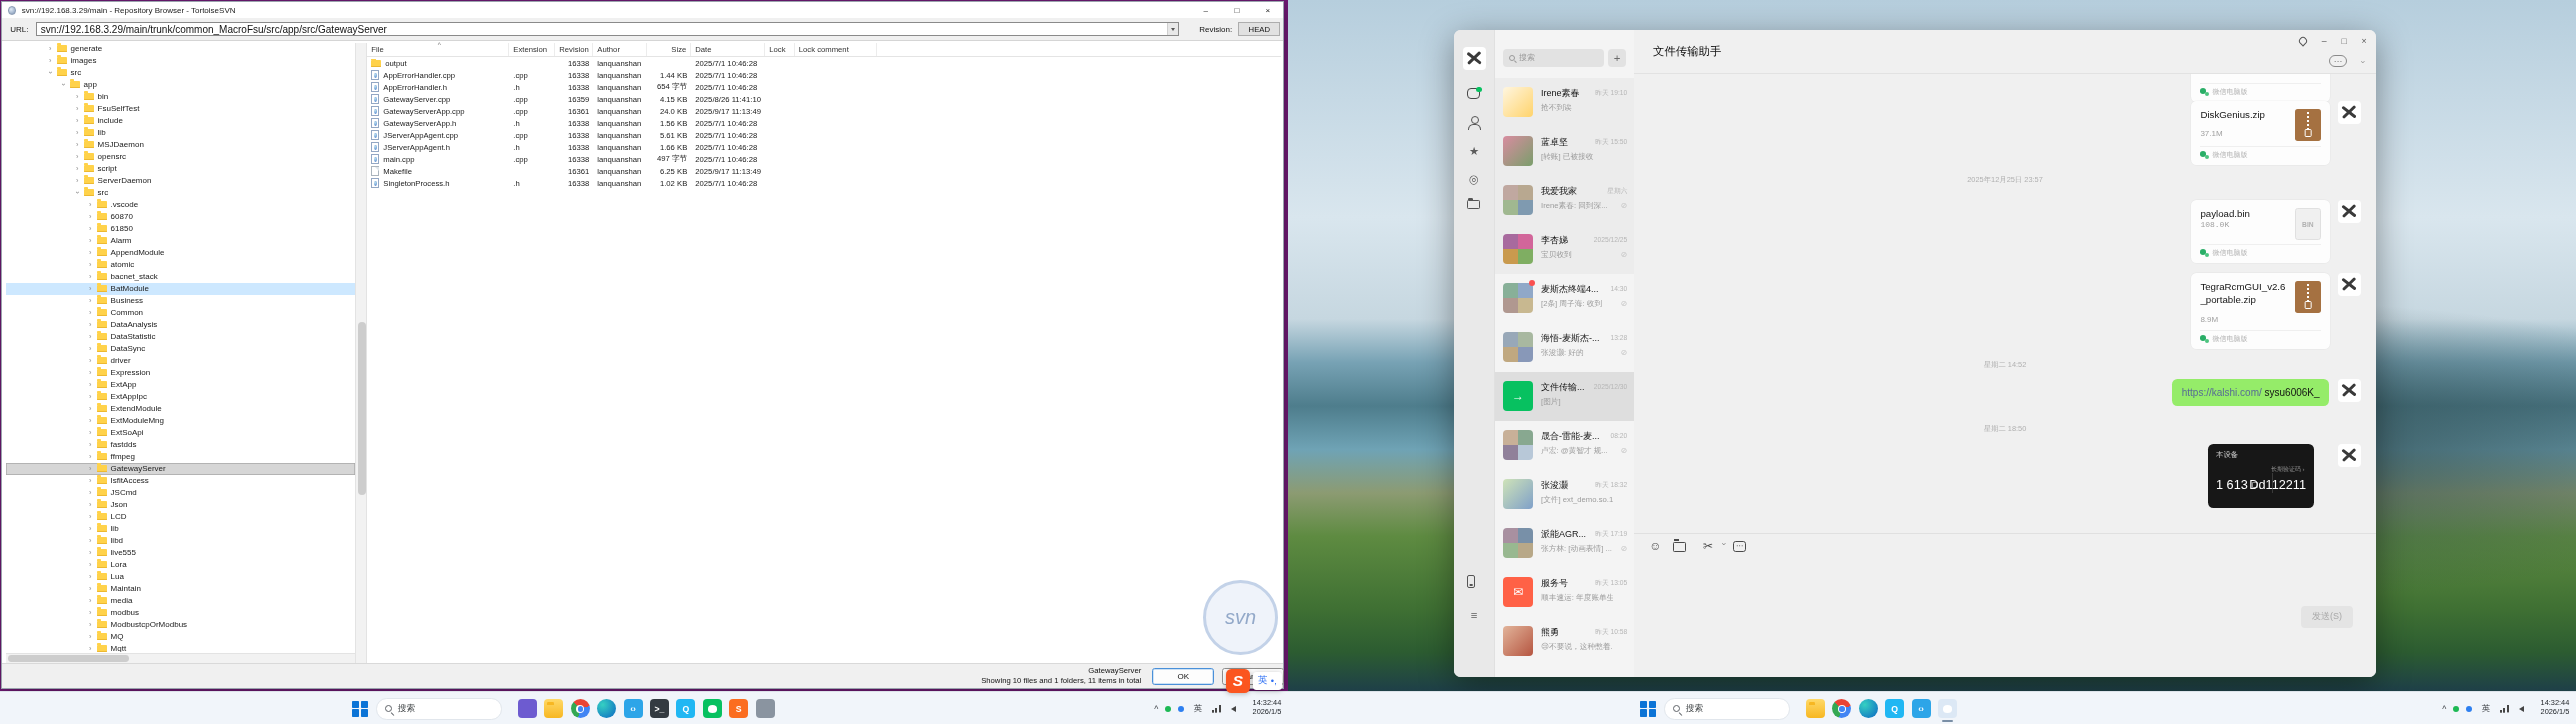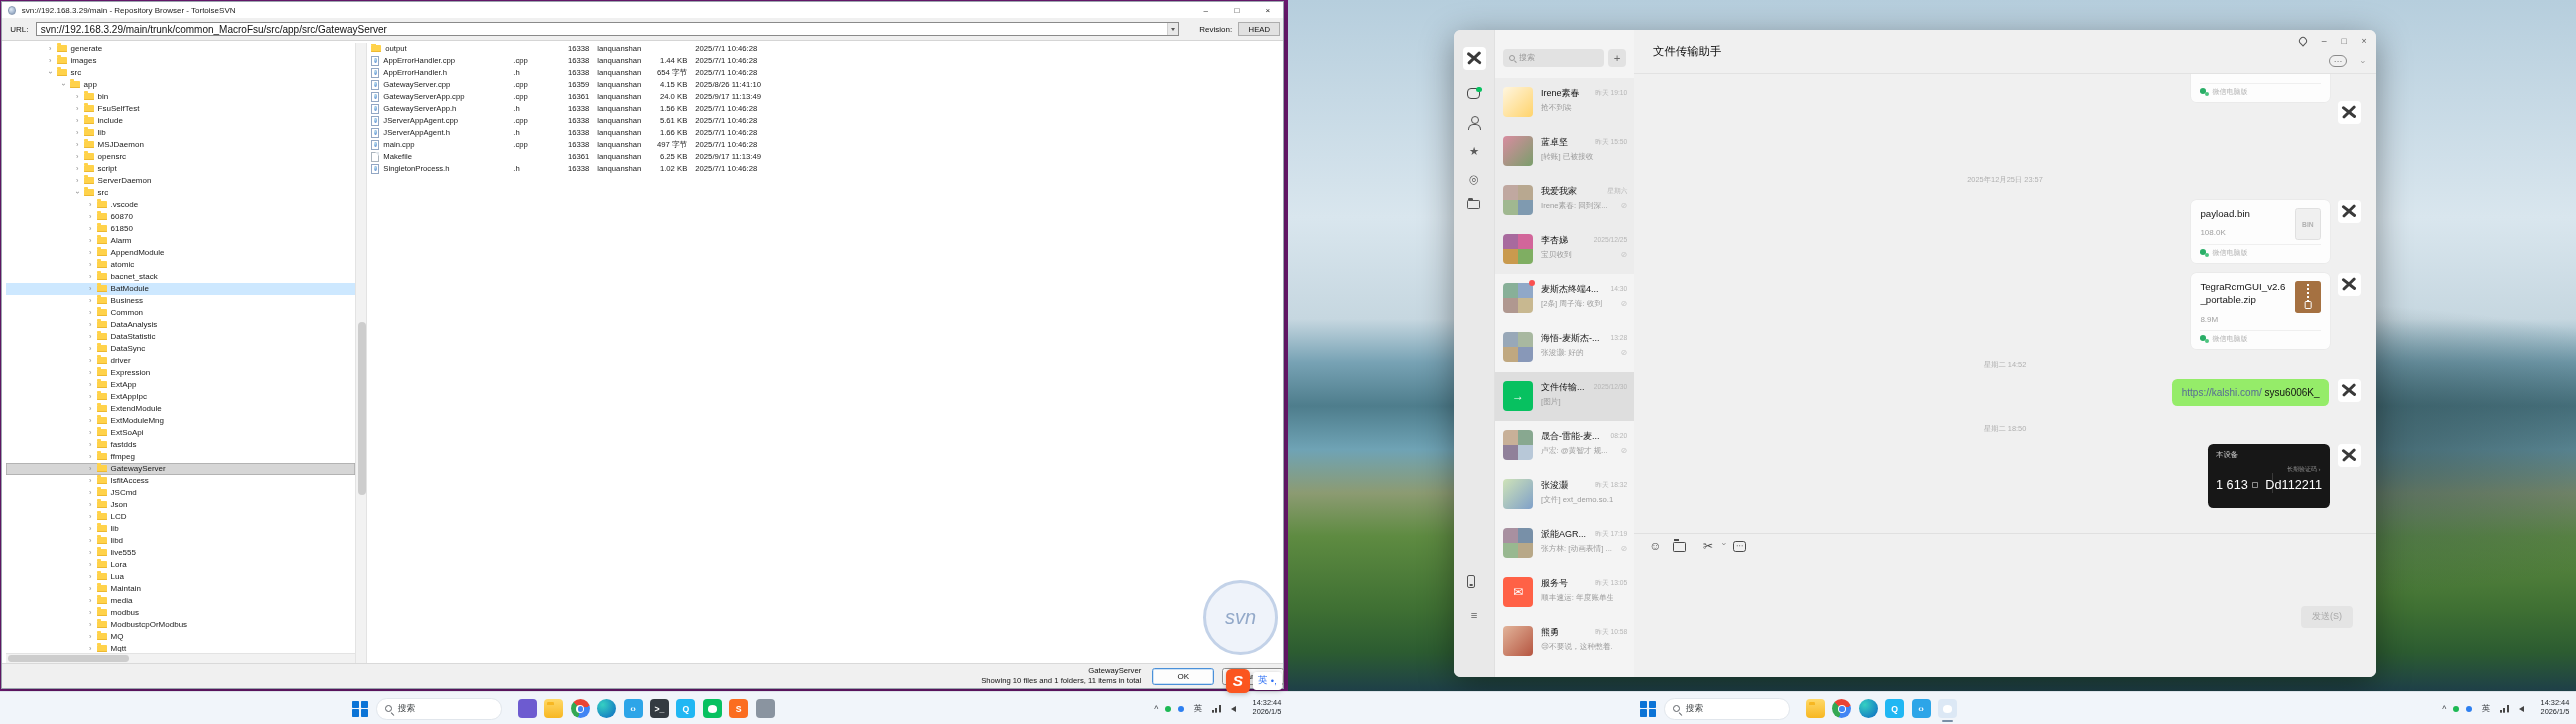--- a/index.html
+++ b/index.html
@@ -527,20 +527,30 @@
             </div>
           </div>
         <div class="tree-hscroll">
             <span class="thumb"></span>
           </div>
         <div class="vscroll">
             <span class="thumb"></span>
           </div>
 
         <div class="filepane">
+          <div class="fhead">
+            <div class="sort">File</div>
+            <div>Extension</div>
+            <div>Revision</div>
+            <div>Author</div>
+            <div class="ralign">Size</div>
+            <div>Date</div>
+            <div>Lock</div>
+            <div>Lock comment</div>
+          </div>
           <div>
 
           <div class="frow">
                 <div>
                   <span class="ffold"></span>
 
                   <span>output</span>
                 </div>
                 <div></div>
                 <div class="ralign">16338</div>
@@ -921,27 +931,37 @@
 
         <div class="msgs">
           <div class="mcard" style="left:557px;top:-36px;height:64px;">
             <div class="cdiv"></div>
             <div class="cfoot">
                 <span class="wxlogo"></span>
                 <span>微信电脑版</span>
               </div>
           </div>
 
+          <div class="mcard" style="left:557px;top:27px;height:64px;">
+            <div class="mname">DiskGenius.zip</div>
+            <div class="msize" style="top:28px;">37.1M</div>
+            <div class="ficon zipi"></div>
+            <div class="cdiv"></div>
+            <div class="cfoot">
+                <span class="wxlogo"></span>
+                <span>微信电脑版</span>
+              </div>
+          </div>
           <div class="avx av-msg" style="top:27px;"></div>
 
           <div class="mts" style="top:101px;">2025年12月25日 23:57</div>
 
           <div class="mcard" style="left:557px;top:126px;height:63px;">
             <div class="mname">payload.bin</div>
-            <div class="msize" style="top:28px;">108.0K</div>
+            <div class="msize" style="top:20px;font-family:Liberation Mono, monospace;">108.0K</div>
             <div class="ficon bini">BIN</div>
             <div class="cdiv"></div>
             <div class="cfoot">
                 <span class="wxlogo"></span>
                 <span>微信电脑版</span>
               </div>
           </div>
           <div class="avx av-msg" style="top:126px;"></div>
 
           <div class="mcard" style="left:557px;top:199px;height:76px;">
@@ -958,21 +978,21 @@
 
           <div class="mts" style="top:286px;">星期二 14:52</div>
 
           <div class="linkb" style="top:305px;">
             <span class="url">https://kalshi.com/</span><span> sysu6006K_</span>
           </div>
           <div class="avx av-msg" style="top:305px;"></div>
 
           <div class="mts" style="top:350px;">星期二 18:50</div>
 
-          <div class="blackcard" style="left:574px;top:370px;width:122px;height:64px;">
+          <div class="blackcard" style="left:574px;top:370px;width:106px;height:64px;">
             <div class="bc-dev">本设备</div>
             <div class="bc-lbl">长期验证码 ›</div>
             <div class="bc-v1">1 613</div>
             <span class="bc-copy"></span>
             <span class="bc-sep"></span>
             <div class="bc-v2">Dd112211</div>
           </div>
           <div class="avx av-msg" style="top:370px;"></div>
         </div>
 

